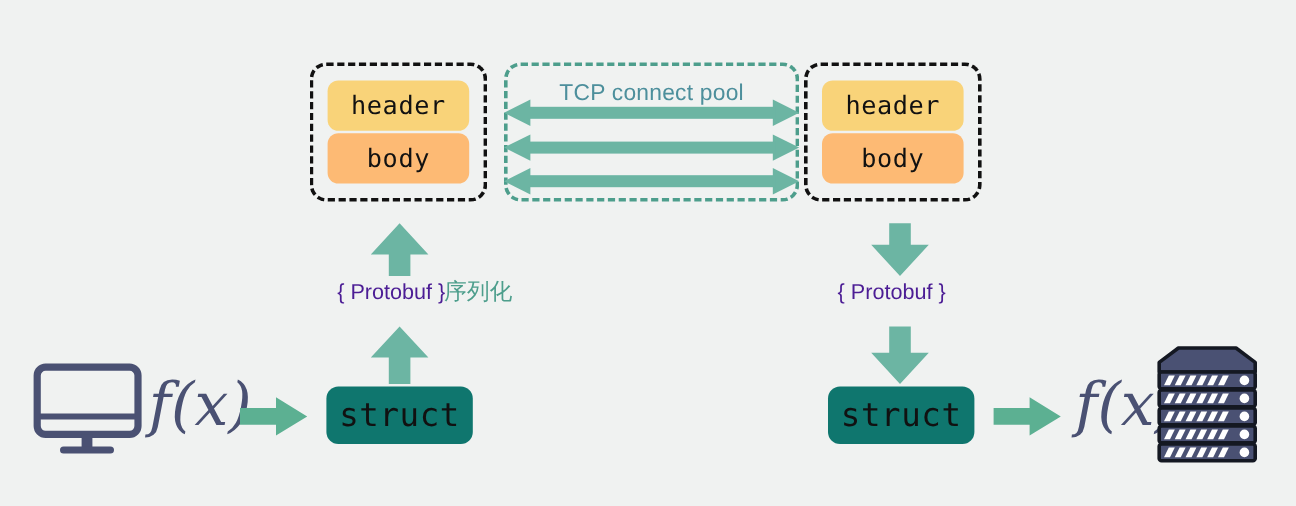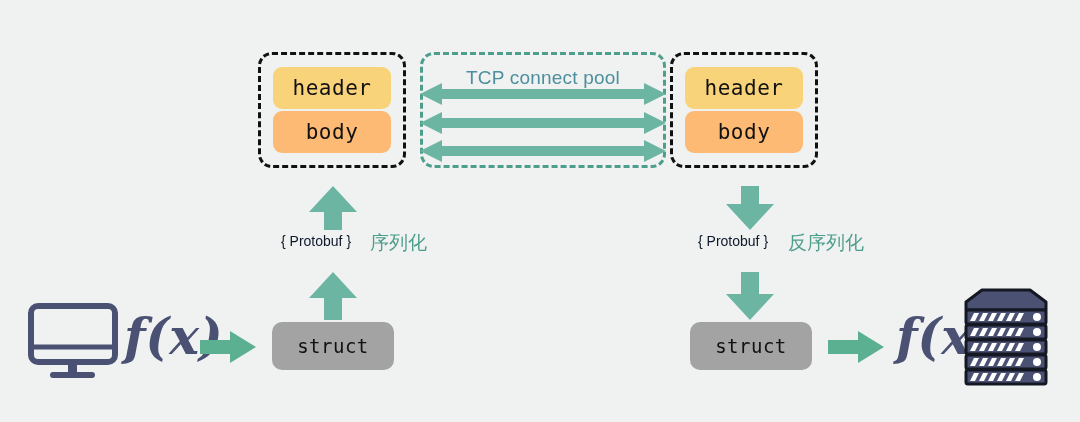--- a/index.html
+++ b/index.html
@@ -60,51 +60,51 @@
     text-align: center;
     top: 12px;
     font-size: 19px;
     color: #4d8f9c;
     letter-spacing: 0.2px;
   }
 
   
   .struct-box {
     position: absolute;
-    background: #a3a3a3;
+    background: #0f766e;
     border-radius: 10px;
     display: flex;
     align-items: center;
     justify-content: center;
     font-family: "DejaVu Sans Mono", "Liberation Mono", monospace;
-    font-size: 19px;
+    font-size: 27px;
     color: #111111;
     letter-spacing: 0.5px;
   }
 
   
   .label-cn {
     position: absolute;
     font-size: 19px;
     color: #4d9e8c;
     white-space: nowrap;
     margin-top: 32px;
   }
   .label-proto {
     position: absolute;
-    font-size: 14px;
-    color: #0f172a;
+    font-size: 18px;
+    color: #4c1d95;
     white-space: nowrap;
   }
 
   
   .fx {
     position: absolute;
     font-family: "DejaVu Serif", serif;
-    font-weight: bold;
+    font-weight: normal;
     font-style: italic;
     font-size: 50px;
     color: #4a5173;
     line-height: 1;
     white-space: nowrap;
   }
 
   svg { display: block; overflow: visible; }
 </style>
 </head>
@@ -156,21 +156,20 @@
   <div class="label-proto" style="left:281px; top:233px;">{ Protobuf }</div>
 
   <svg class="abs" style="left:305px; top:272px;" width="56" height="48">
     <polygon points="28,0 52,26 37,26 37,48 19,48 19,26 4,26" fill="#6cb5a3"></polygon>
   </svg>
 
   <svg class="abs" style="left:722px; top:186px;" width="56" height="44">
     <polygon points="28,44 52,18 37,18 37,0 19,0 19,18 4,18" fill="#6cb5a3"></polygon>
   </svg>
 
-  <div class="label-cn" style="left:788px; top:198px;">反序列化</div>
 
   <div class="label-proto" style="left:698px; top:233px;">{ Protobuf }</div>
 
   <svg class="abs" style="left:722px; top:272px;" width="56" height="48">
     <polygon points="28,48 52,22 37,22 37,0 19,0 19,22 4,22" fill="#6cb5a3"></polygon>
   </svg>
 
   <svg class="abs" style="left:28px; top:303px;" width="90" height="76">
     <rect x="3" y="3" width="84" height="56" rx="7" ry="7" fill="none" stroke="#4a5173" stroke-width="6"></rect>
     <line x1="5" y1="44" x2="85" y2="44" stroke="#4a5173" stroke-width="5"></line>

